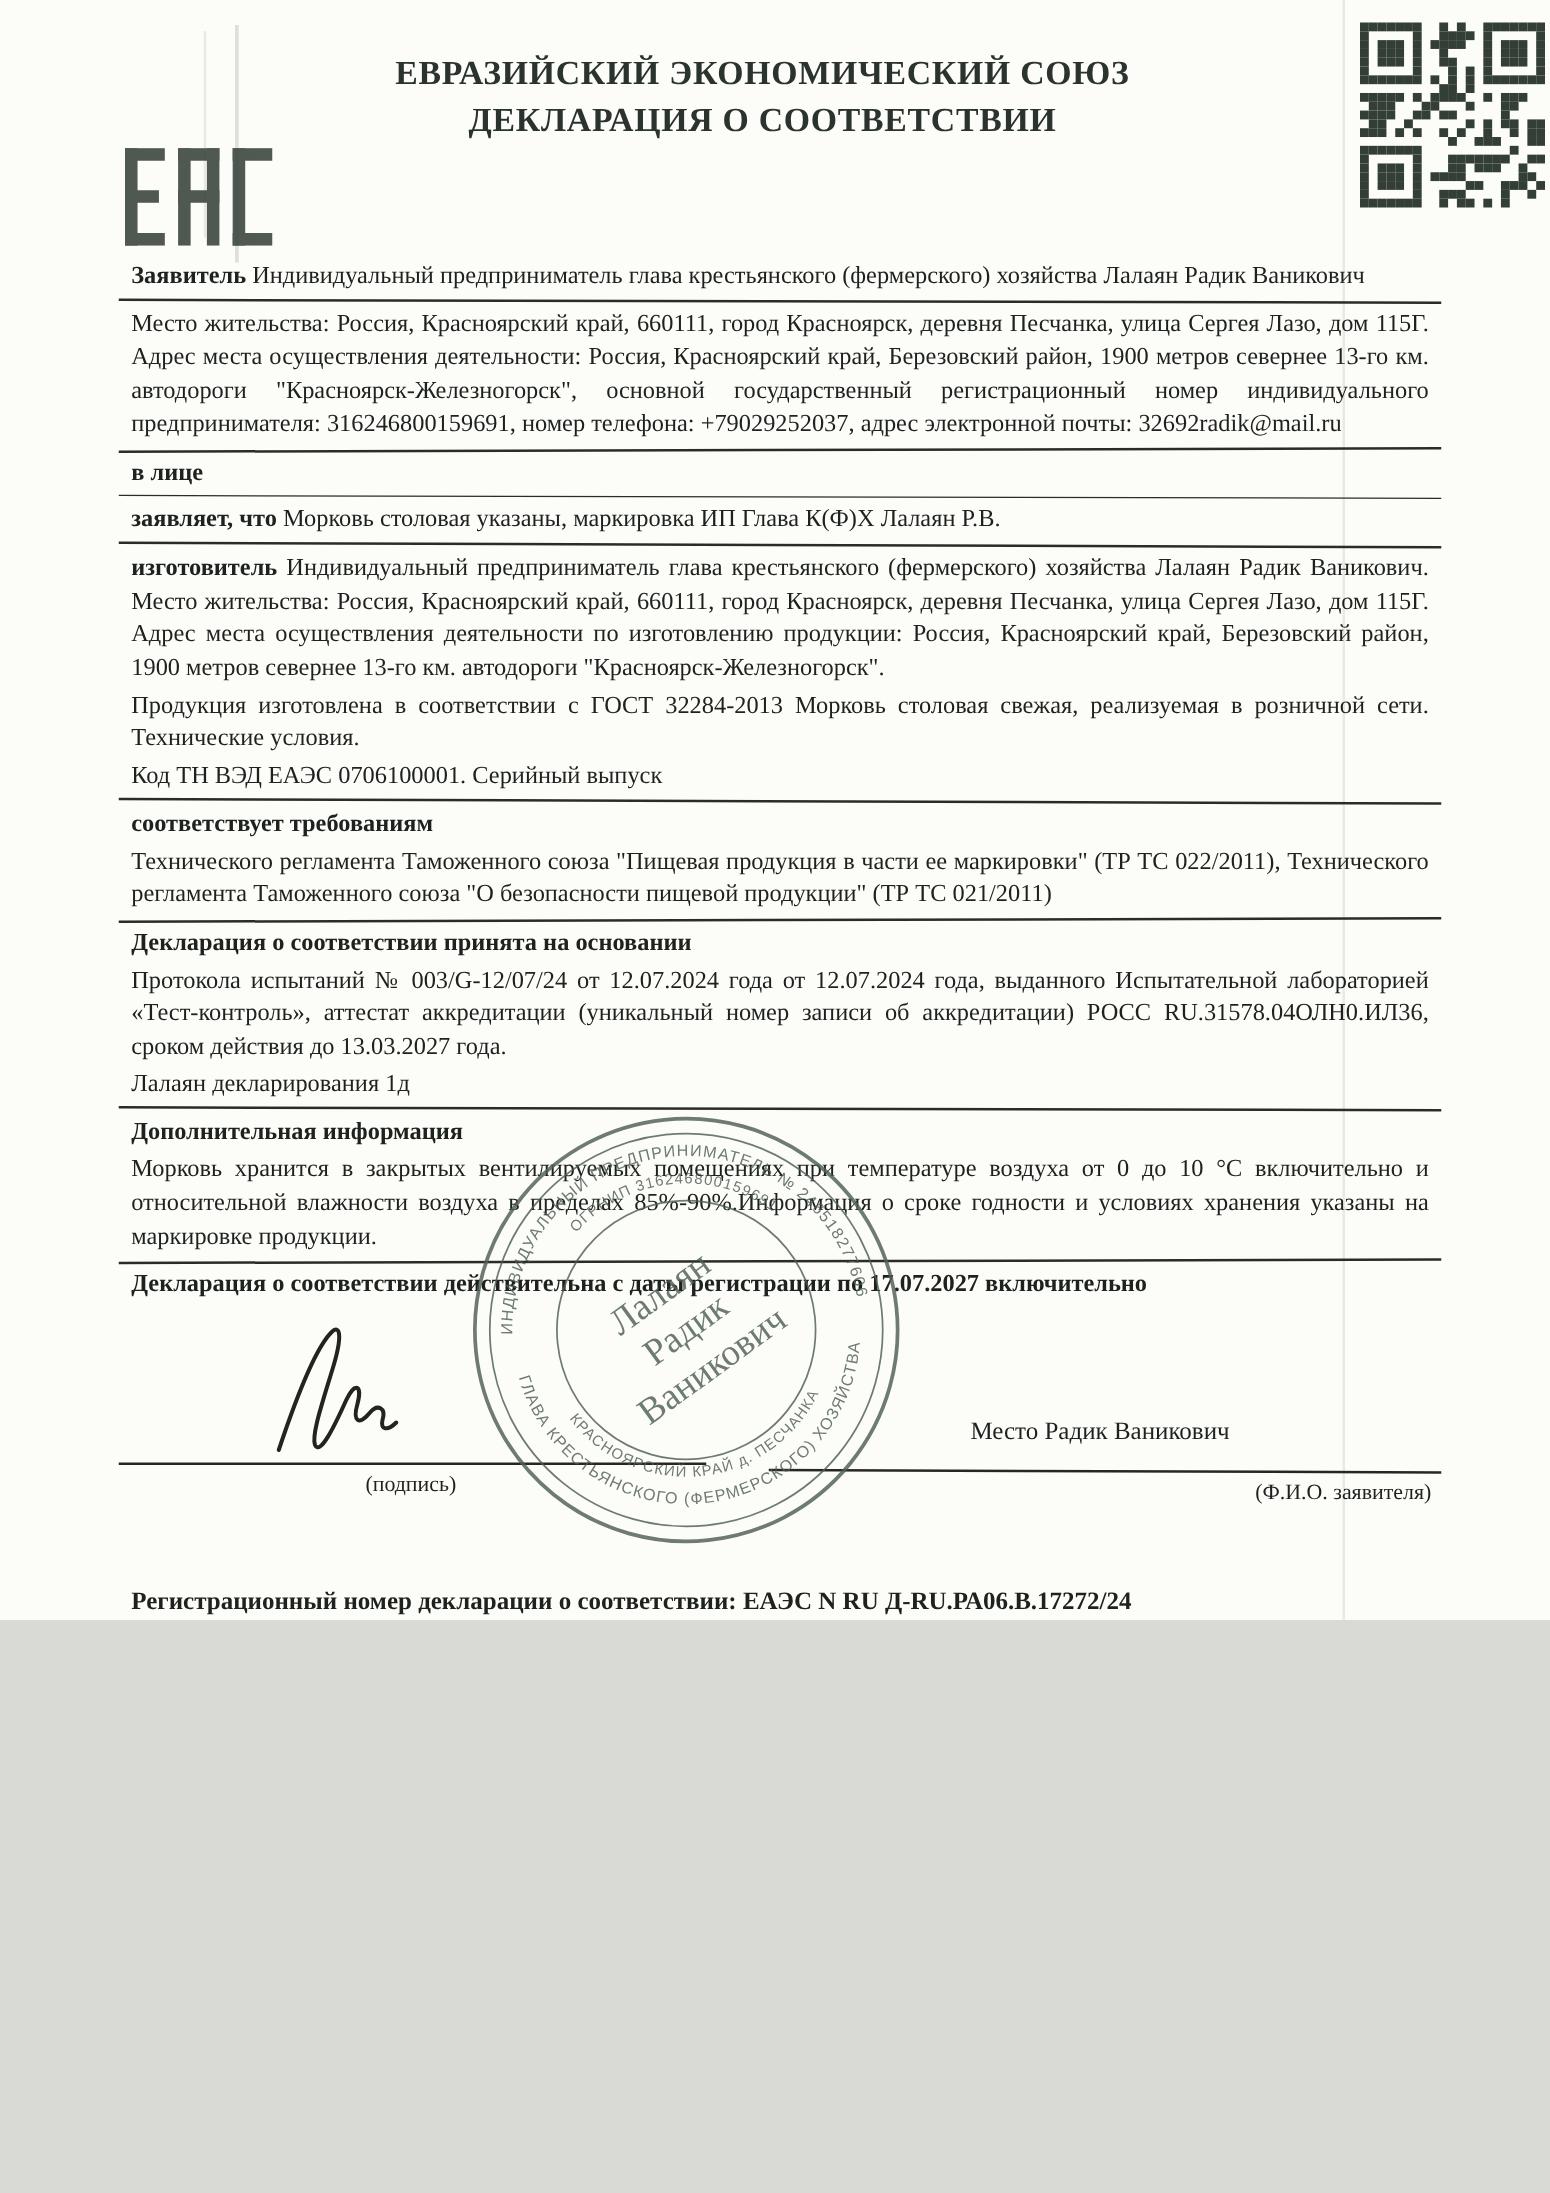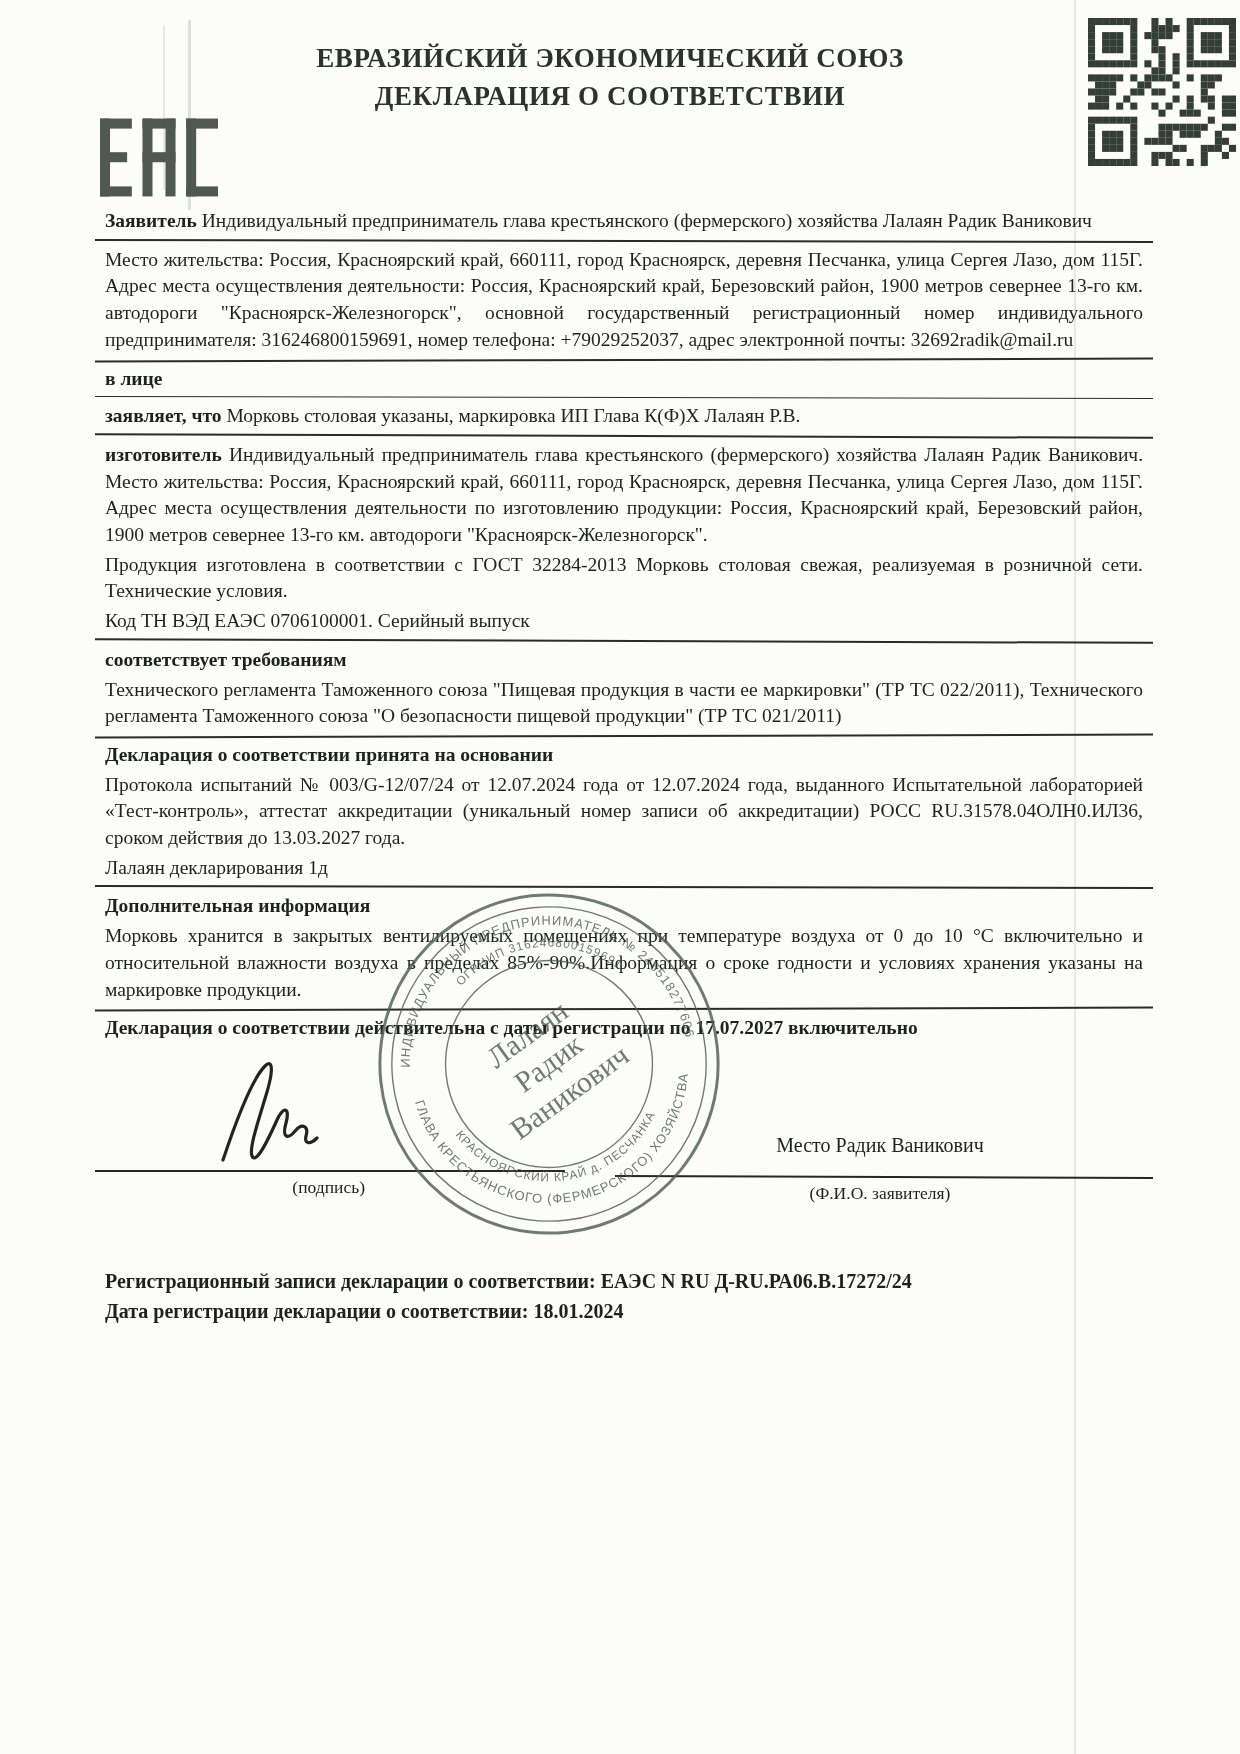--- a/index.html
+++ b/index.html
@@ -1,17 +1,17 @@
 <!DOCTYPE html>
 <html><head>
 <meta charset="utf-8">
 <style>
   html,body{margin:0;padding:0;background:#d9d9d6;}
   .page{
-    position:relative;width:1240px;height:1754px;margin:0 auto;
+    position:relative;width:1240px;height:1296px;margin:0 auto;
     background:#fcfcf9;overflow:hidden;
     font-family:"Liberation Serif","DejaVu Serif",serif;
     color:#1d221e;
   }
   
   .artifact{position:absolute;background:rgba(110,120,110,0.14);pointer-events:none;}
   .art-v1{left:1074px;top:0;width:2px;height:1754px;}
   .art-v2{left:188px;top:20px;width:3px;height:190px;background:rgba(90,100,90,0.18);}
   .art-v3{left:163px;top:25px;width:2px;height:165px;background:rgba(90,100,90,0.12);}
 
@@ -33,21 +33,21 @@
   .rule.t1{transform:rotate(0.12deg);}
   .rule.t2{transform:rotate(-0.15deg);}
   .rule.t3{transform:rotate(0.2deg);}
 
   .sig-block{position:relative;height:215px;margin-top:8px;text-align:left;}
   .sig-mark{position:absolute;left:118px;top:6px;}
   .sig-line-left{position:absolute;left:0;top:120px;width:470px;border-top:2px solid #262623;}
   .sig-caption{position:absolute;left:70px;top:126px;width:200px;text-align:right;font-size:17.5px;}
   .fio-name{position:absolute;left:520px;top:82px;width:530px;text-align:center;font-size:20px;}
   .sig-line-right{position:absolute;left:520px;top:126px;width:538px;border-top:2px solid #262623;transform:rotate(0.2deg);}
-  .fio-caption{position:absolute;left:520px;top:132px;width:530px;text-align:center;font-size:17.5px;}
+  .fio-caption{position:absolute;left:520px;top:132px;width:530px;text-align:right;font-size:17.5px;}
 
   .stamp{position:absolute;left:268px;top:-172px;width:372px;height:372px;opacity:0.82;z-index:3;transform:rotate(-6deg);}
 
   .footer-line{font-weight:bold;font-size:20px;margin:0;}
   .reg-number{margin-top:26px;}
   .reg-date{margin-top:16px;}
 </style>
 </head>
 <body>
 
@@ -381,18 +381,18 @@
           <text font-size="12"><textPath href="#arcBottomInner" startOffset="50%" text-anchor="middle">КРАСНОЯРСКИЙ КРАЙ д. ПЕСЧАНКА</textPath></text>
         </g>
         <g transform="rotate(-30 187 187)" fill="#4f5f56" font-family="Liberation Serif, serif" font-size="30" text-anchor="middle">
           <text x="187" y="160">Лалаян</text>
           <text x="187" y="196">Радик</text>
           <text x="187" y="232">Ваникович</text>
         </g>
       </svg>
     </div>
 
-    <p class="footer-line reg-number"><span>Регистрационный записи декларации о соответствии:</span> <span>ЕАЭС N RU Д-RU.РА06.В.17272/24</span></p>
+    <p class="footer-line reg-number"><span>Регистрационный номер декларации о соответствии:</span> <span>ЕАЭС N RU Д-RU.РА06.В.17272/24</span></p>
 
     <p class="footer-line reg-date"><span>Дата регистрации декларации о соответствии:</span> <span>18.01.2024</span></p>
 
   </div>
 </div>
 
 </body></html>

